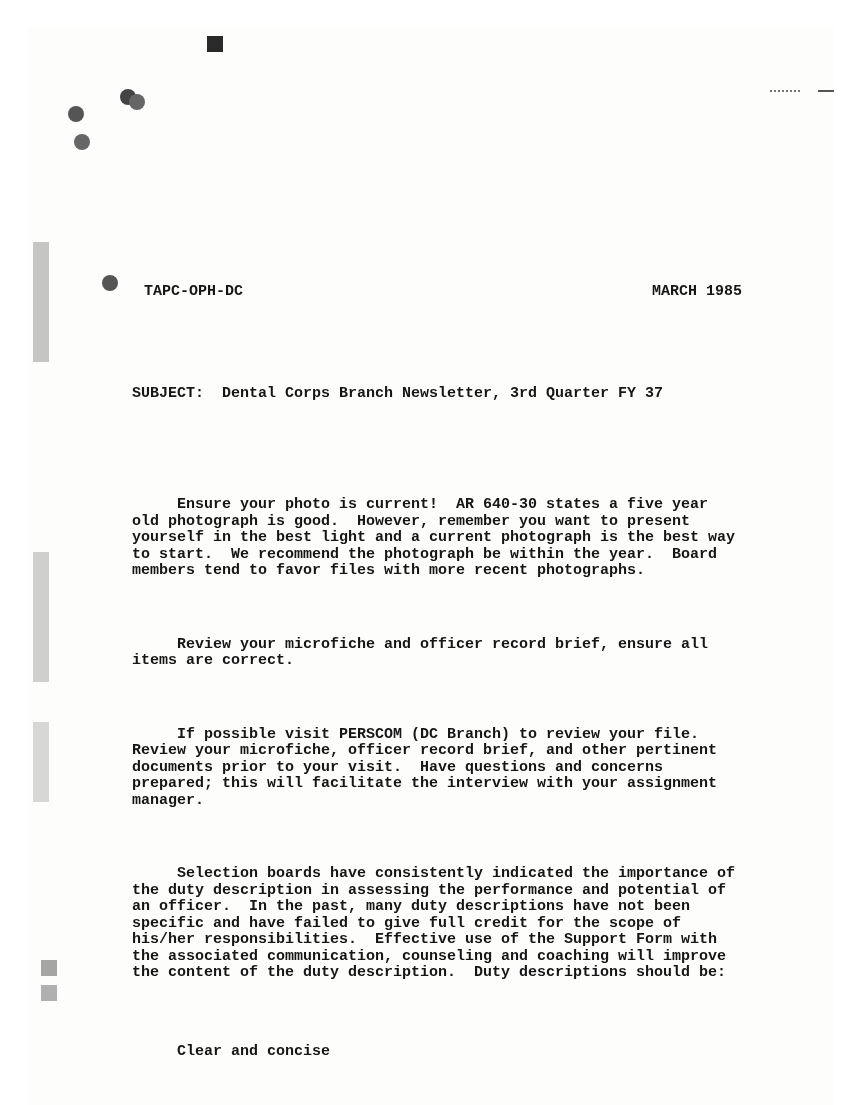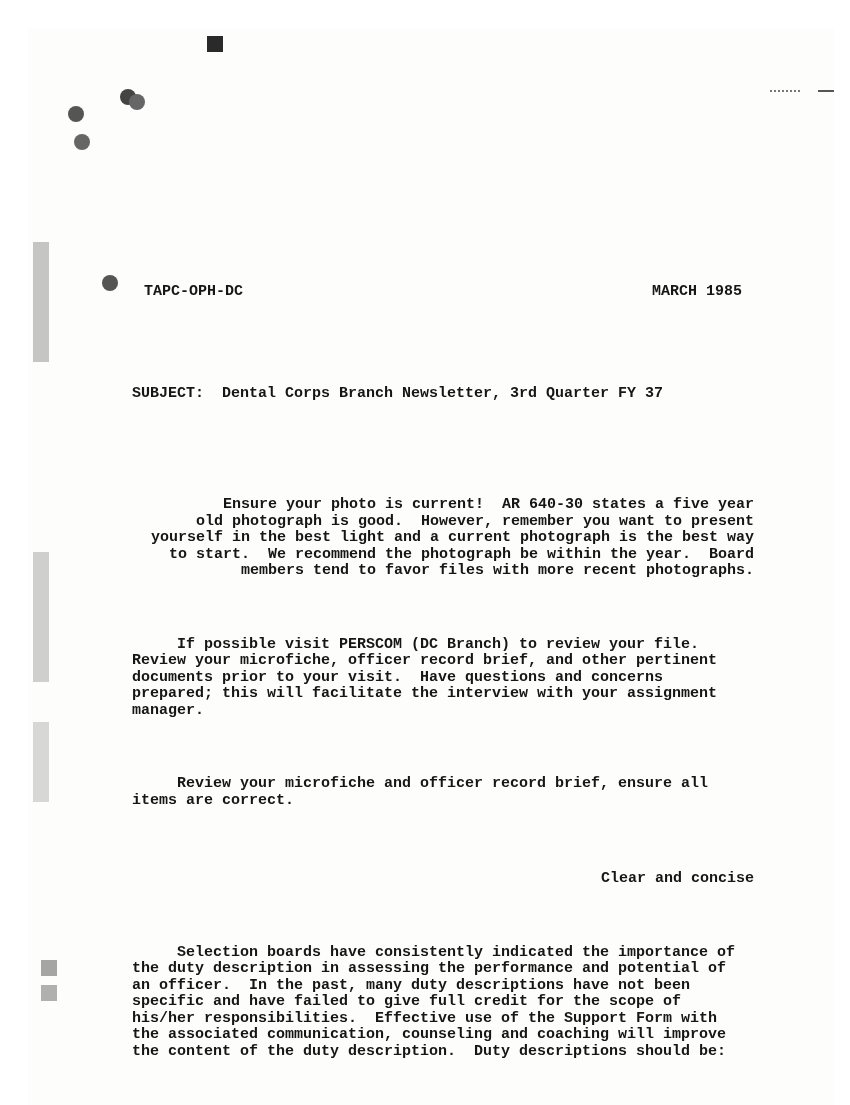--- a/index.html
+++ b/index.html
@@ -23,21 +23,21 @@
     position: absolute;
     left: 80px;
     top: 170px;
     width: 662px;
   }
   .header-row {
     display: flex;
     justify-content: space-between;
   }
   .para { white-space: pre-wrap; }
-  .mt-9  { margin-top: 9px; text-align: right; }
+  .mt-9  { margin-top: 9px; }
   .mt-16 { margin-top: 16px; }
   .page-number {
     position: absolute;
     left: 0; right: 0;
     top: 1072px;
     text-align: center;
     font-size: 14px;
   }
   
   .artifact { position: absolute; }
@@ -83,35 +83,35 @@
     </div>
 
     <div class="para">SUBJECT:  Dental Corps Branch Newsletter, 3rd Quarter FY 37</div>
 
 
     <p class="para mt-9">     Ensure your photo is current!  AR 640-30 states a five year
 old photograph is good.  However, remember you want to present
 yourself in the best light and a current photograph is the best way
 to start.  We recommend the photograph be within the year.  Board
 members tend to favor files with more recent photographs.</p>
+    <p class="para">     Review your microfiche and officer record brief, ensure all
+items are correct.</p>
     <p class="para">     If possible visit PERSCOM (DC Branch) to review your file.
 Review your microfiche, officer record brief, and other pertinent
 documents prior to your visit.  Have questions and concerns
 prepared; this will facilitate the interview with your assignment
 manager.</p>
-    <p class="para">     Review your microfiche and officer record brief, ensure all
-items are correct.</p>
-    <p class="para mt-9">     Clear and concise</p>
     <p class="para">     Selection boards have consistently indicated the importance of
 the duty description in assessing the performance and potential of
 an officer.  In the past, many duty descriptions have not been
 specific and have failed to give full credit for the scope of
 his/her responsibilities.  Effective use of the Support Form with
 the associated communication, counseling and coaching will improve
 the content of the duty description.  Duty descriptions should be:</p>
+    <p class="para mt-9">     Clear and concise</p>
     <p class="para">     Free of jargon or acronyms peculiar to the environment and not
 clearly understood by officers throughout the Army.</p>
     
     
 
     
 
     
 
   </div>

